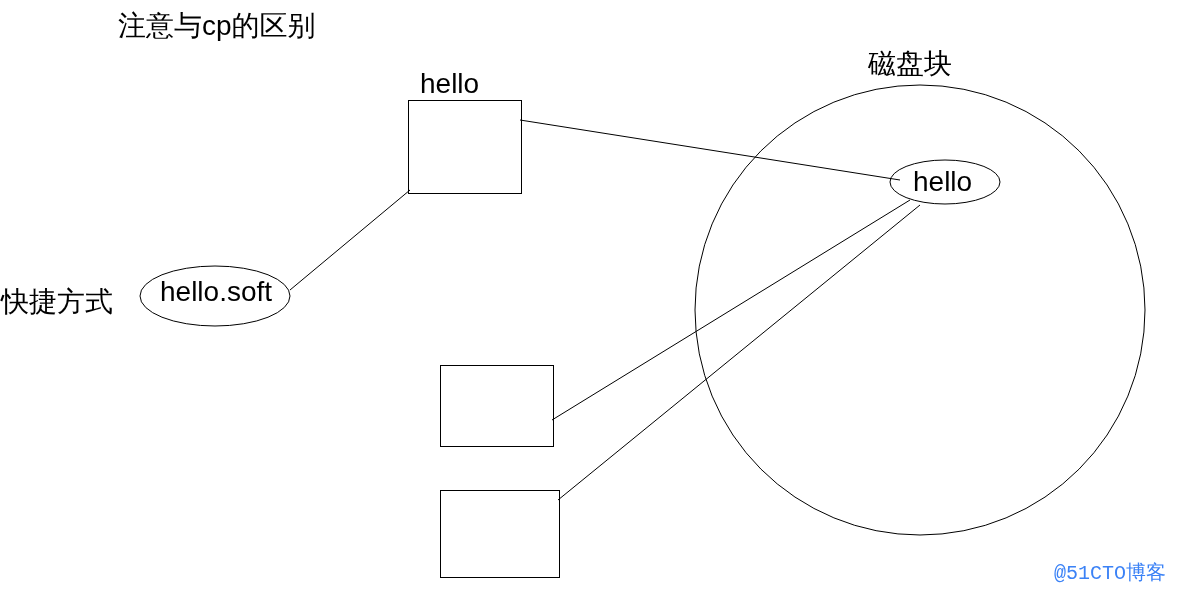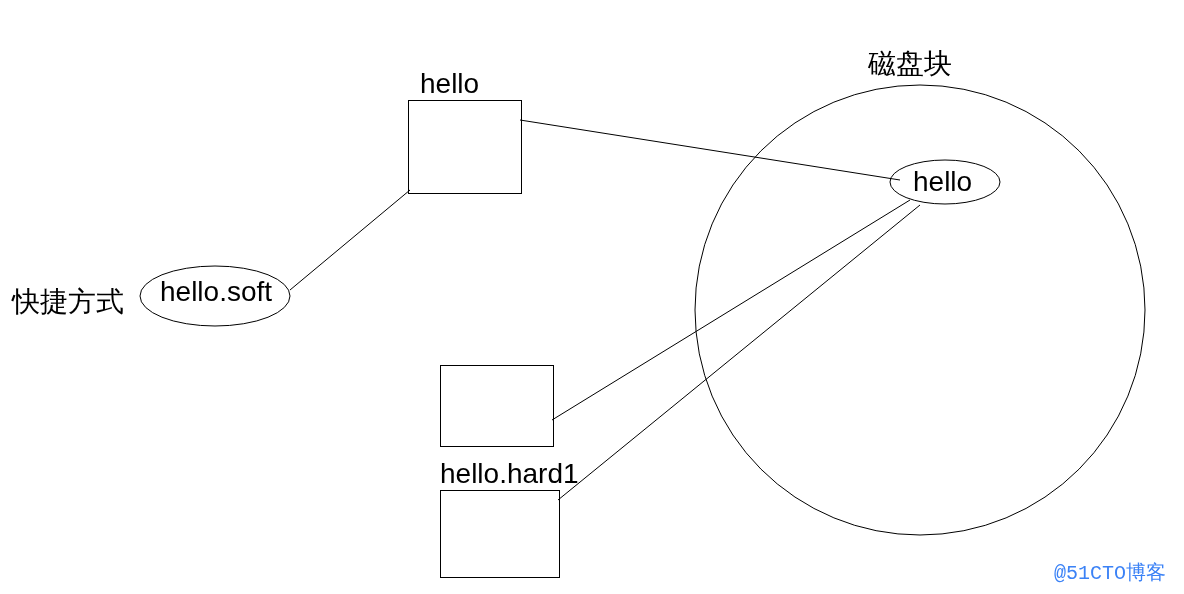--- a/index.html
+++ b/index.html
@@ -42,20 +42,21 @@
     font-size: 20px;
     color: #3b82f6;
     font-family: Liberation Mono, monospace;
   }
 </style>
 </head>
 <body>
 
 <div class="stage">
 
+  <div class="label" style="left:118px; top:12px; font-size:28px;">注意与cp的区别</div>
 
   <div class="box" style="left:408px; top:100px; width:112px; height:92px;"></div>
   <div class="box" style="left:440px; top:365px; width:112px; height:80px;"></div>
   <div class="box" style="left:440px; top:490px; width:118px; height:86px;"></div>
 
   <svg class="layer" viewBox="0 0 1184 594">
 
     <circle cx="920" cy="310" r="225" fill="none" stroke="#000" stroke-width="1"></circle>
 
     <ellipse cx="945" cy="182" rx="55" ry="22" fill="none" stroke="#000" stroke-width="1"></ellipse>
@@ -65,23 +66,22 @@
     <line x1="290" y1="290" x2="410" y2="190" stroke="#000" stroke-width="1"></line>
     <line x1="520" y1="120" x2="900" y2="180" stroke="#000" stroke-width="1"></line>
     <line x1="552" y1="420" x2="910" y2="200" stroke="#000" stroke-width="1"></line>
     <line x1="558" y1="500" x2="920" y2="205" stroke="#000" stroke-width="1"></line>
   </svg>
 
   <div class="label" style="left:420px; top:70px;">hello</div>
 
   <div class="label" style="left:160px; top:242px;margin-top:36px;">hello.soft</div>
 
-  <div class="label" style="left:12px; top:288px;">快捷方式</div>
+  <div class="label" style="left:1px; top:288px;">快捷方式</div>
 
 
-  <div class="label" style="left:440px; top:460px;">hello.hard1</div>
 
   <div class="label" style="left:868px; top:50px; font-size:28px;text-align:center;">磁盘块</div>
 
   <div class="label" style="left:913px; top:168px;">hello</div>
 
   <div class="watermark">@51CTO博客</div>
 </div>
 
 </body></html>

